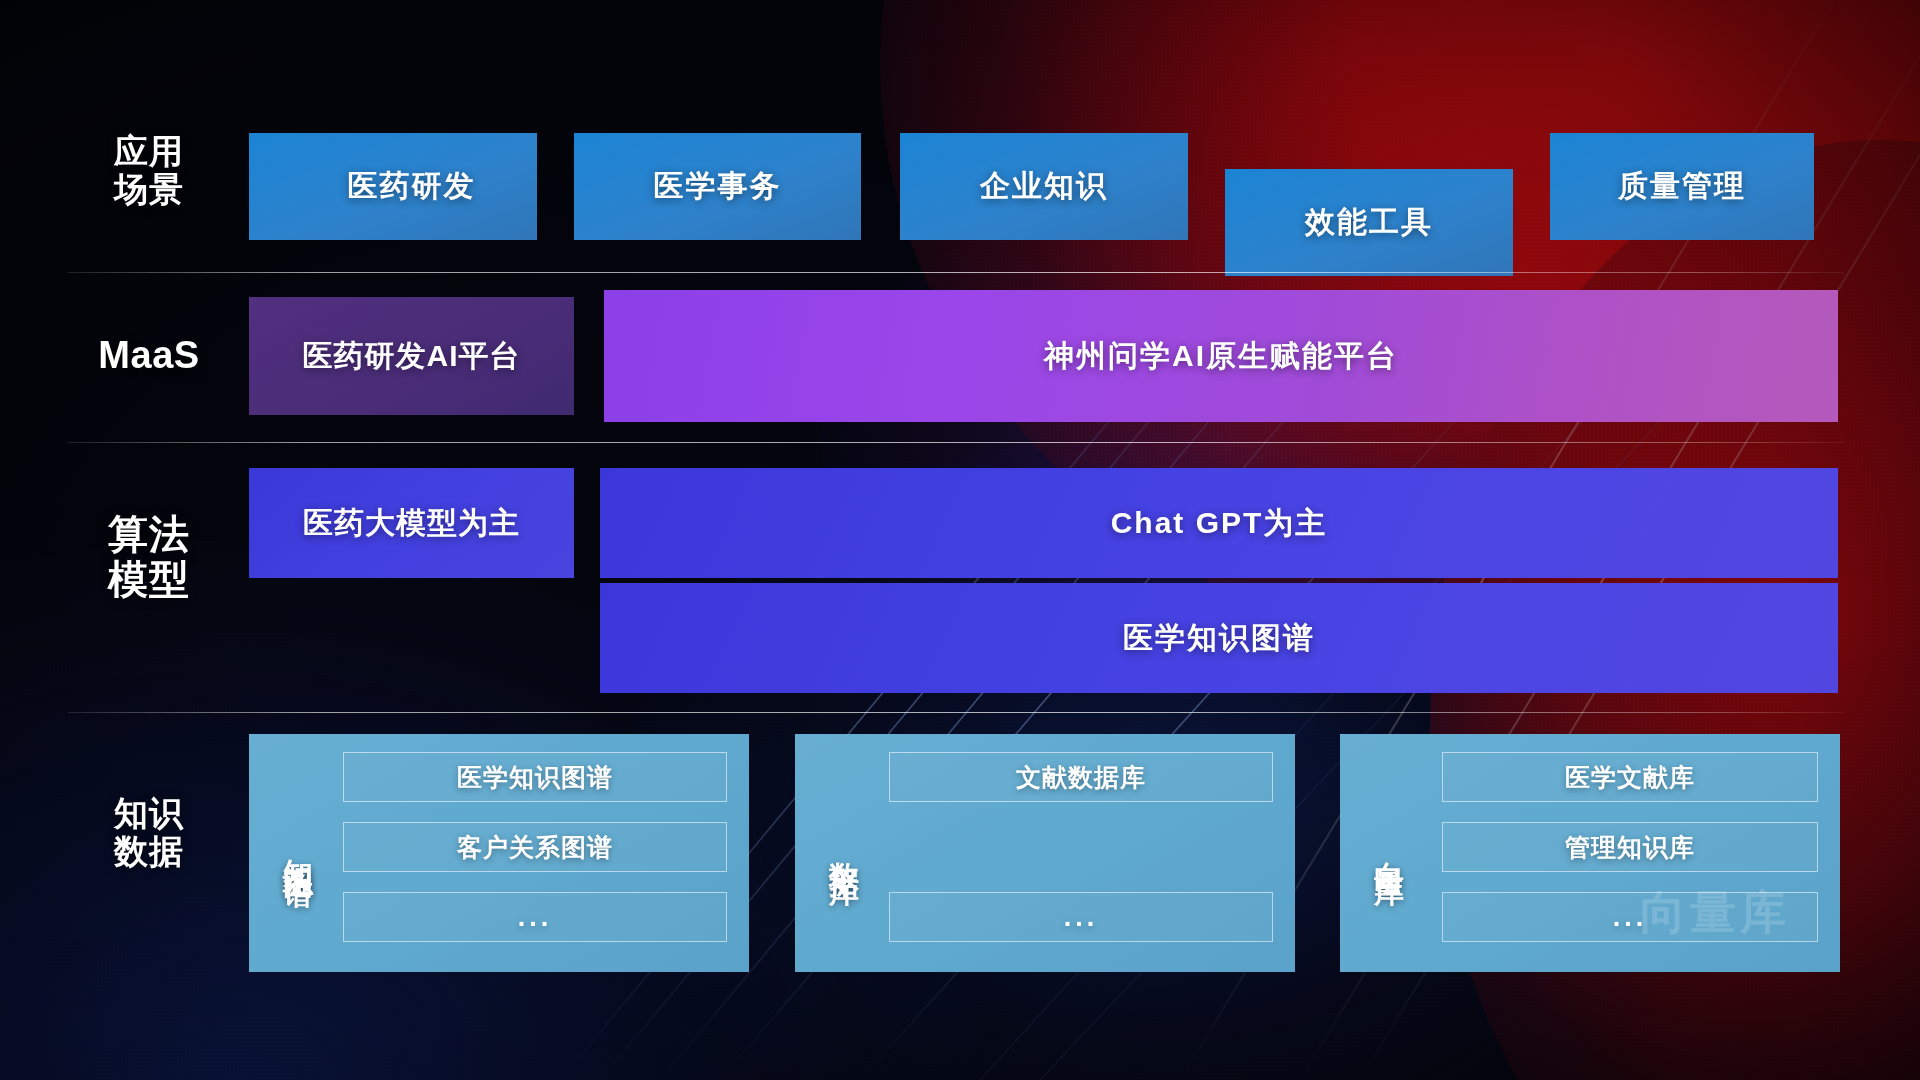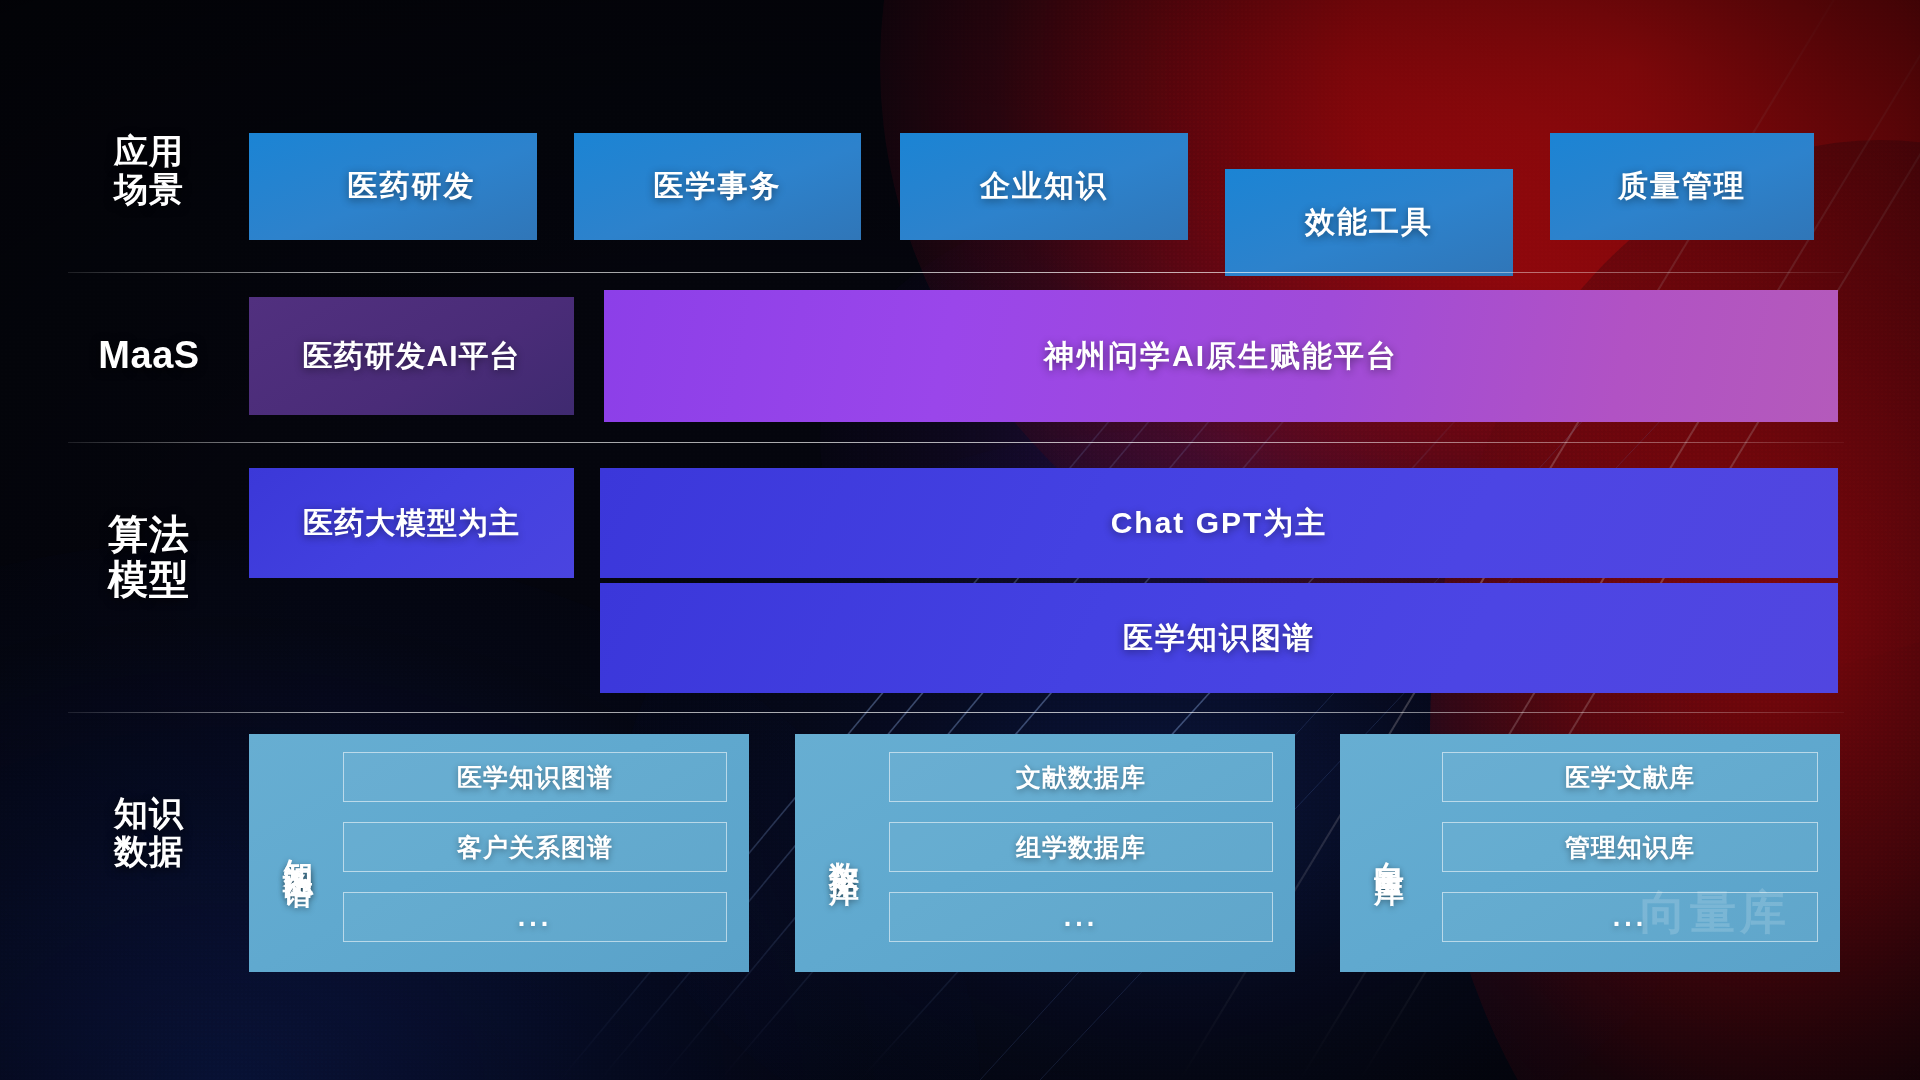--- a/index.html
+++ b/index.html
@@ -231,21 +231,20 @@
       <div class="kd-item">医学知识图谱</div>
       <div class="kd-item">客户关系图谱</div>
       <div class="kd-item ellipsis">...</div>
     </div>
   </div>
 
   <div class="kd-card" style="left:795px;top:734px;width:500px;height:238px;">
     <div class="kd-vert">数据库</div>
     <div class="kd-items">
       <div class="kd-item">文献数据库</div>
-      <div class="kd-item">组学数据库</div>
       <div class="kd-item ellipsis">...</div>
     </div>
   </div>
 
   <div class="kd-card" style="left:1340px;top:734px;width:500px;height:238px;gap:8px;">
     <div class="kd-vert">向量库</div>
     <div class="kd-items">
       <div class="kd-item">医学文献库</div>
       <div class="kd-item">管理知识库</div>
       <div class="kd-item ellipsis">...</div>

